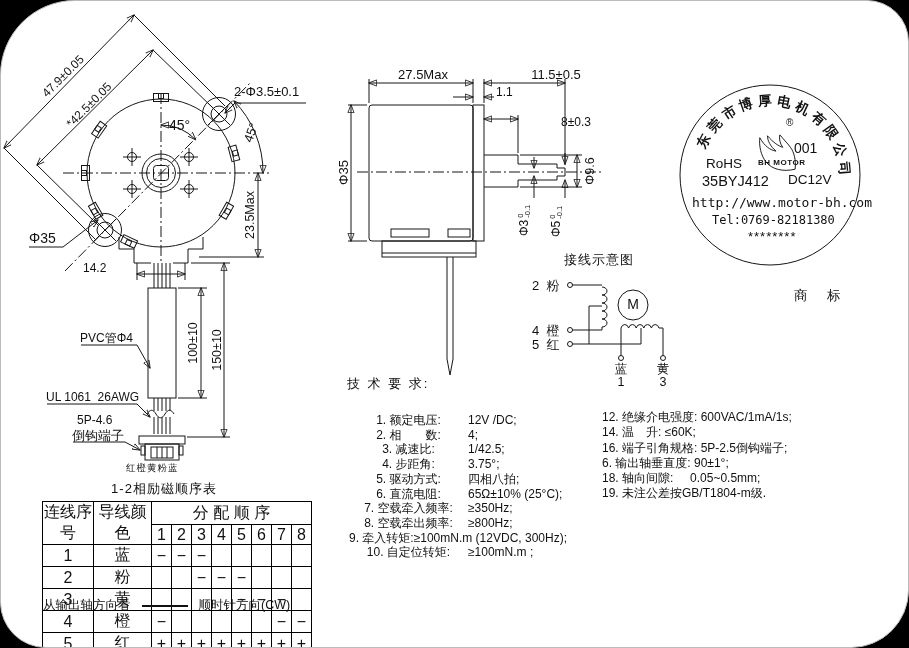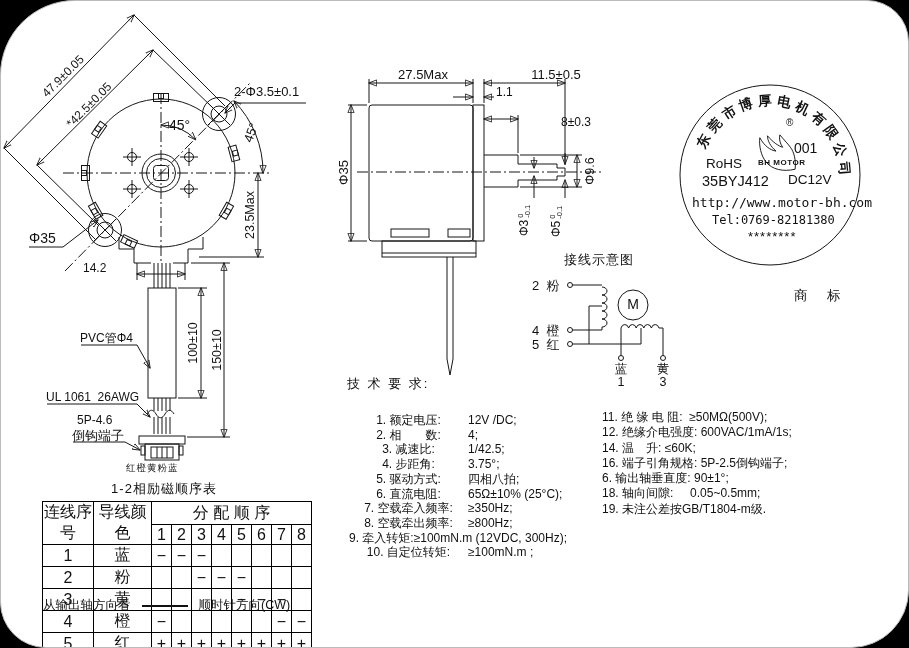--- a/index.html
+++ b/index.html
@@ -342,21 +342,20 @@
   <li><span class="tl">3. 减速比:</span><span>1/42.5;</span></li>
   <li><span class="tl">4. 步距角:</span><span>3.75°;</span></li>
   <li><span class="tl">5. 驱动方式:</span><span>四相八拍;</span></li>
   <li><span class="tl">6. 直流电阻:</span><span>65Ω±10% (25°C);</span></li>
   <li><span class="tl">7. 空载牵入频率:</span><span>≥350Hz;</span></li>
   <li><span class="tl">8. 空载牵出频率:</span><span>≥800Hz;</span></li>
   <li><span class="tl">9. 牵入转矩:</span><span>≥100mN.m (12VDC, 300Hz);</span></li>
   <li><span class="tl">10. 自定位转矩:</span><span>≥100mN.m ;</span></li>
 </ul>
 <ul class="tech tech-right" style="left:601px;top:409px;">
-  <li>11. 绝 缘 电 阻:  ≥50MΩ(500V);</li>
   <li>12. 绝缘介电强度: 600VAC/1mA/1s;</li>
   <li>14. 温　升: ≤60K;</li>
   <li>16. 端子引角规格: 5P-2.5倒钩端子;</li>
   <li>6. 输出轴垂直度: 90±1°;</li>
   <li>18. 轴向间隙:     0.05~0.5mm;</li>
   <li>19. 未注公差按GB/T1804-m级.</li>
 </ul>
 
 <div class="lbl f13 ctr" style="left:93px;top:479px;width:140px;letter-spacing:1px;">1-2相励磁顺序表</div>
 <table class="seq">

